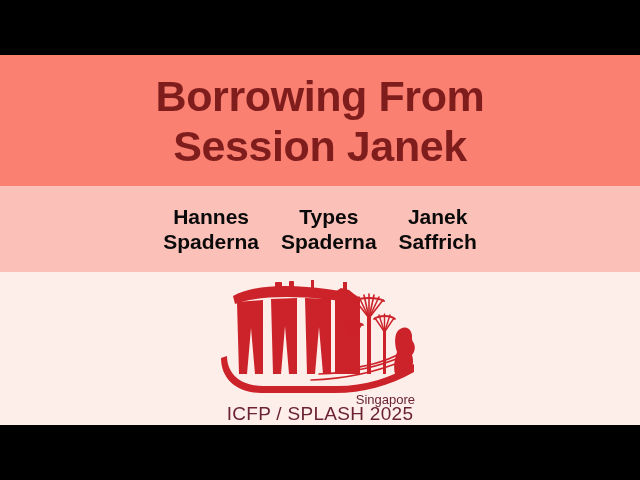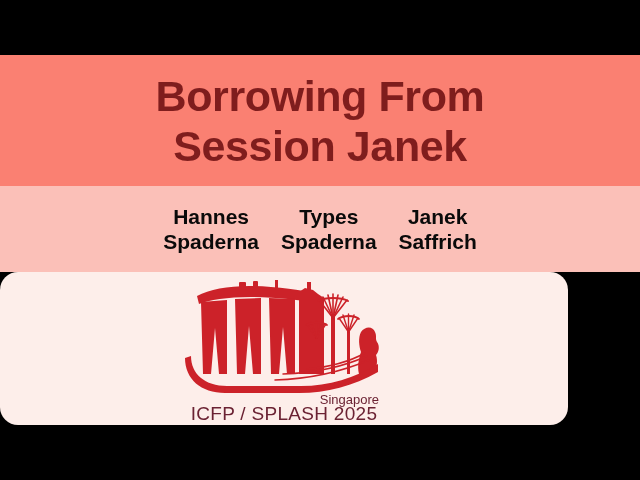--- a/index.html
+++ b/index.html
@@ -81,27 +81,26 @@
     padding: 0 11px;
   }
   .author .given { display: block; }
   .author .family { display: block; }
 
   
   #logo-band {
     position: absolute;
     left: 0;
     top: 272px;
-    width: 568px;
+    width: 640px;
     height: 153px;
     background: #FDEEEA;
     display: flex;
     align-items: center;
     justify-content: center;
-    border-radius: 18px;
   }
   #logo-wrap {
     position: relative;
     width: 210px;
     height: 142px;
     display: block;
   }
   #logo-svg {
     display: block;
     width: 210px;

